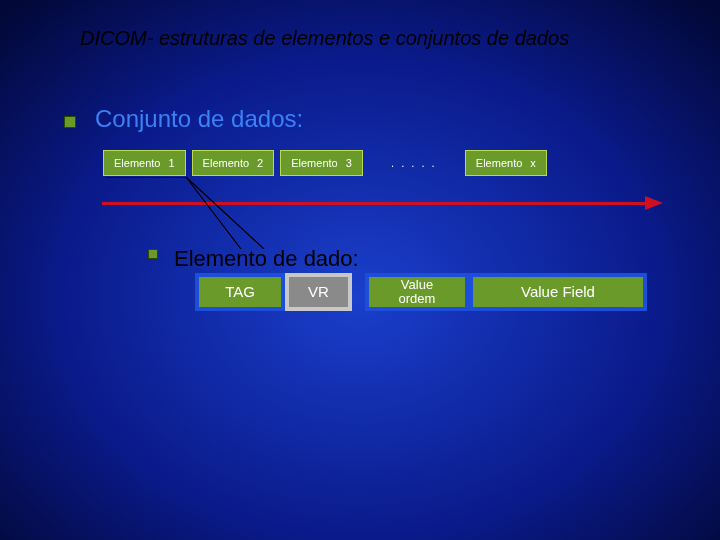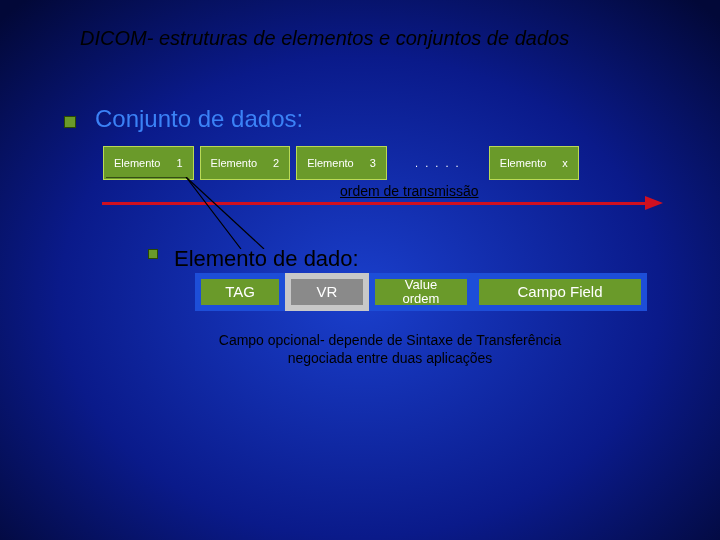--- a/index.html
+++ b/index.html
@@ -46,22 +46,22 @@
     gap: 6px;
     align-items: center;
   }
   .cell {
     background: #6a9a2a;
     border: 1px solid #bada55;
     height: 26px;
     display: flex;
     align-items: center;
     justify-content: center;
-    gap: 16px;
-    padding: 16px 10px;
+    gap: 8px;
+    padding: 8px 10px;
     color: #fff;
     font-size: 11px;
     white-space: nowrap;
   }
   .cell .lab { }
   .cell .num { }
   .dots {
     flex: 0 0 90px;
     text-align: center;
     font-size: 11px;
@@ -114,32 +114,32 @@
   }
   .detail-row {
     position: absolute;
     left: 195px;
     top: 273px;
     width: 452px;
     height: 38px;
     display: flex;
   }
   .dcell {
-    border: 6px solid #1d4ed8;
+    border: 4px solid #1d4ed8;
     display: flex;
     align-items: center;
     justify-content: center;
     color: #fff;
     font-size: 15px;
     text-align: center;
     line-height: 1.1;
   }
   .dcell.tag   { width: 90px;  background: #6a9a2a; }
-  .dcell.vr    { width: 84px;  background: #8a8a8a; border-color:#c8c8c8; }
-  .dcell.vlen  { width: 104px;  background: #6a9a2a; font-size: 13px; }
+  .dcell.vr    { width: 67px;  background: #8a8a8a; border-color:#c8c8c8; }
+  .dcell.vlen  { width: 104px;  background: #6a9a2a; font-size: 13px; margin-left: 13px; }
   .dcell.vfld  { flex: 1;      background: #6a9a2a; }
   .vlen-inner { display:flex; flex-direction: column; }
   .foot {
     position: absolute;
     left: 150px;
     top: 332px;
     width: 480px;
     text-align: center;
     font-size: 14px;
     color: #000;
@@ -176,21 +176,20 @@
     <span class="num">3</span>
   </div>
   <div class="dots">. . . . .</div>
   <div class="cell">
     <span class="lab">Elemento</span>
     <span class="num">x</span>
   </div>
 </div>
 
 <div class="arrow-wrap">
-  <div class="arrow-label">ordem de transmissão</div>
   <div class="arrow-line"></div>
   <div class="arrow-head"></div>
 </div>
 
 <svg class="bracket" viewBox="0 0 160 72" preserveAspectRatio="none">
   <path d="M 0 0 L 80 0 L 135 72" stroke="#000" stroke-width="1.2" fill="none"></path>
   <path d="M 80 0 L 158 72" stroke="#000" stroke-width="1.2" fill="none"></path>
 </svg>
 
 <div class="bullet-sq small"></div>
@@ -198,19 +197,18 @@
 
 <div class="detail-row">
   <div class="dcell tag">TAG</div>
   <div class="dcell vr">VR</div>
   <div class="dcell vlen">
     <div class="vlen-inner">
       <span>Value</span>
       <span>ordem</span>
     </div>
   </div>
-  <div class="dcell vfld">Campo Field</div>
+  <div class="dcell vfld">Value Field</div>
 </div>
 
 <div class="foot">
-  <span>Campo opcional- depende de Sintaxe de Transferência</span><br>
-  <span>negociada entre duas aplicações</span>
+  <br>
 </div>
 
 </body></html>

